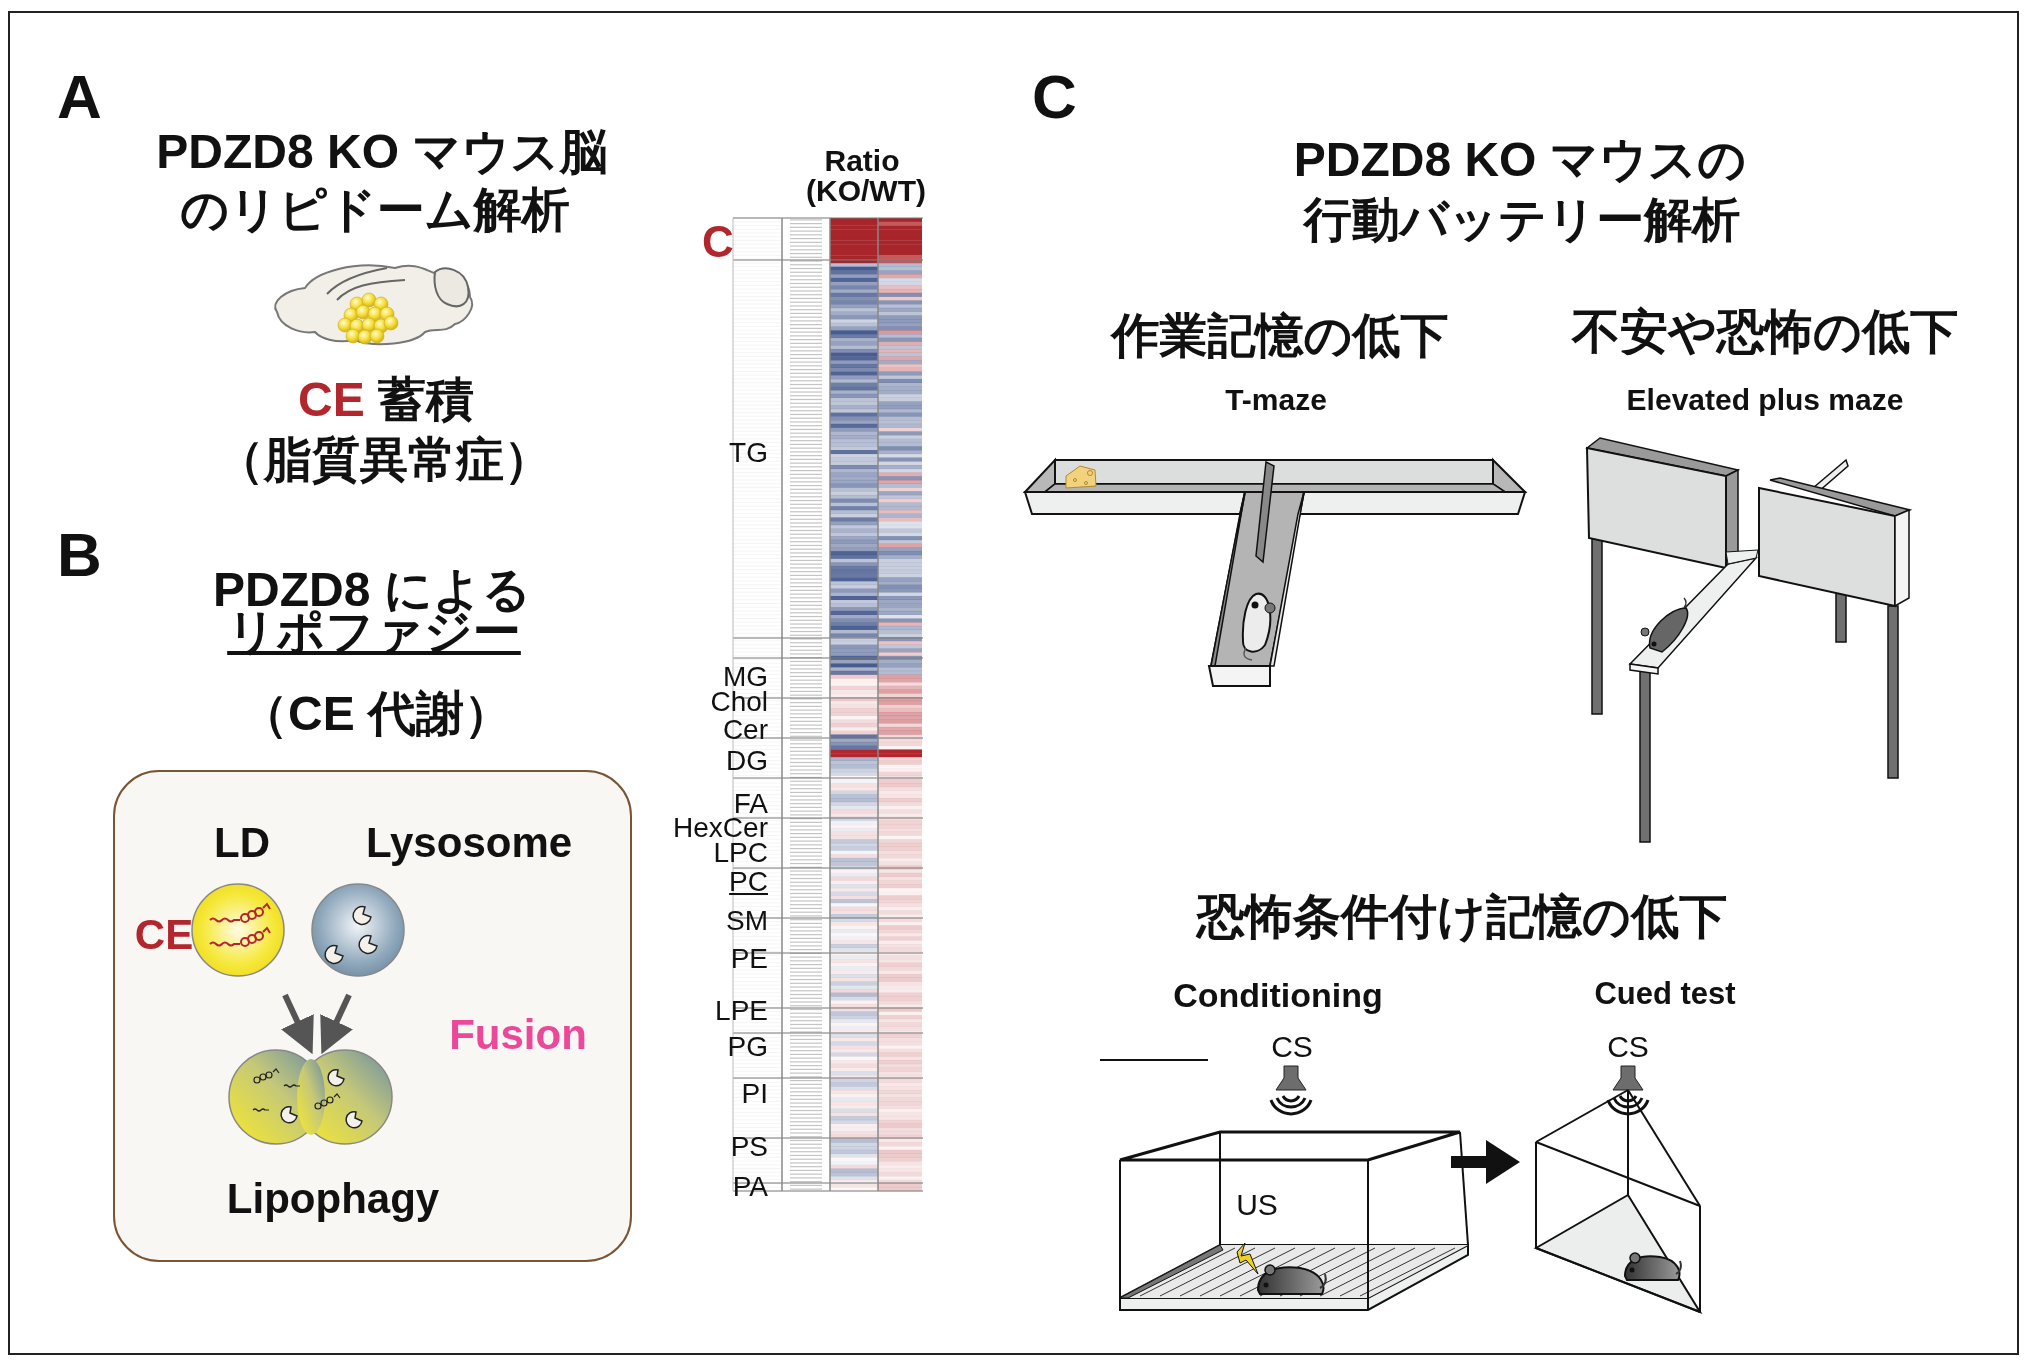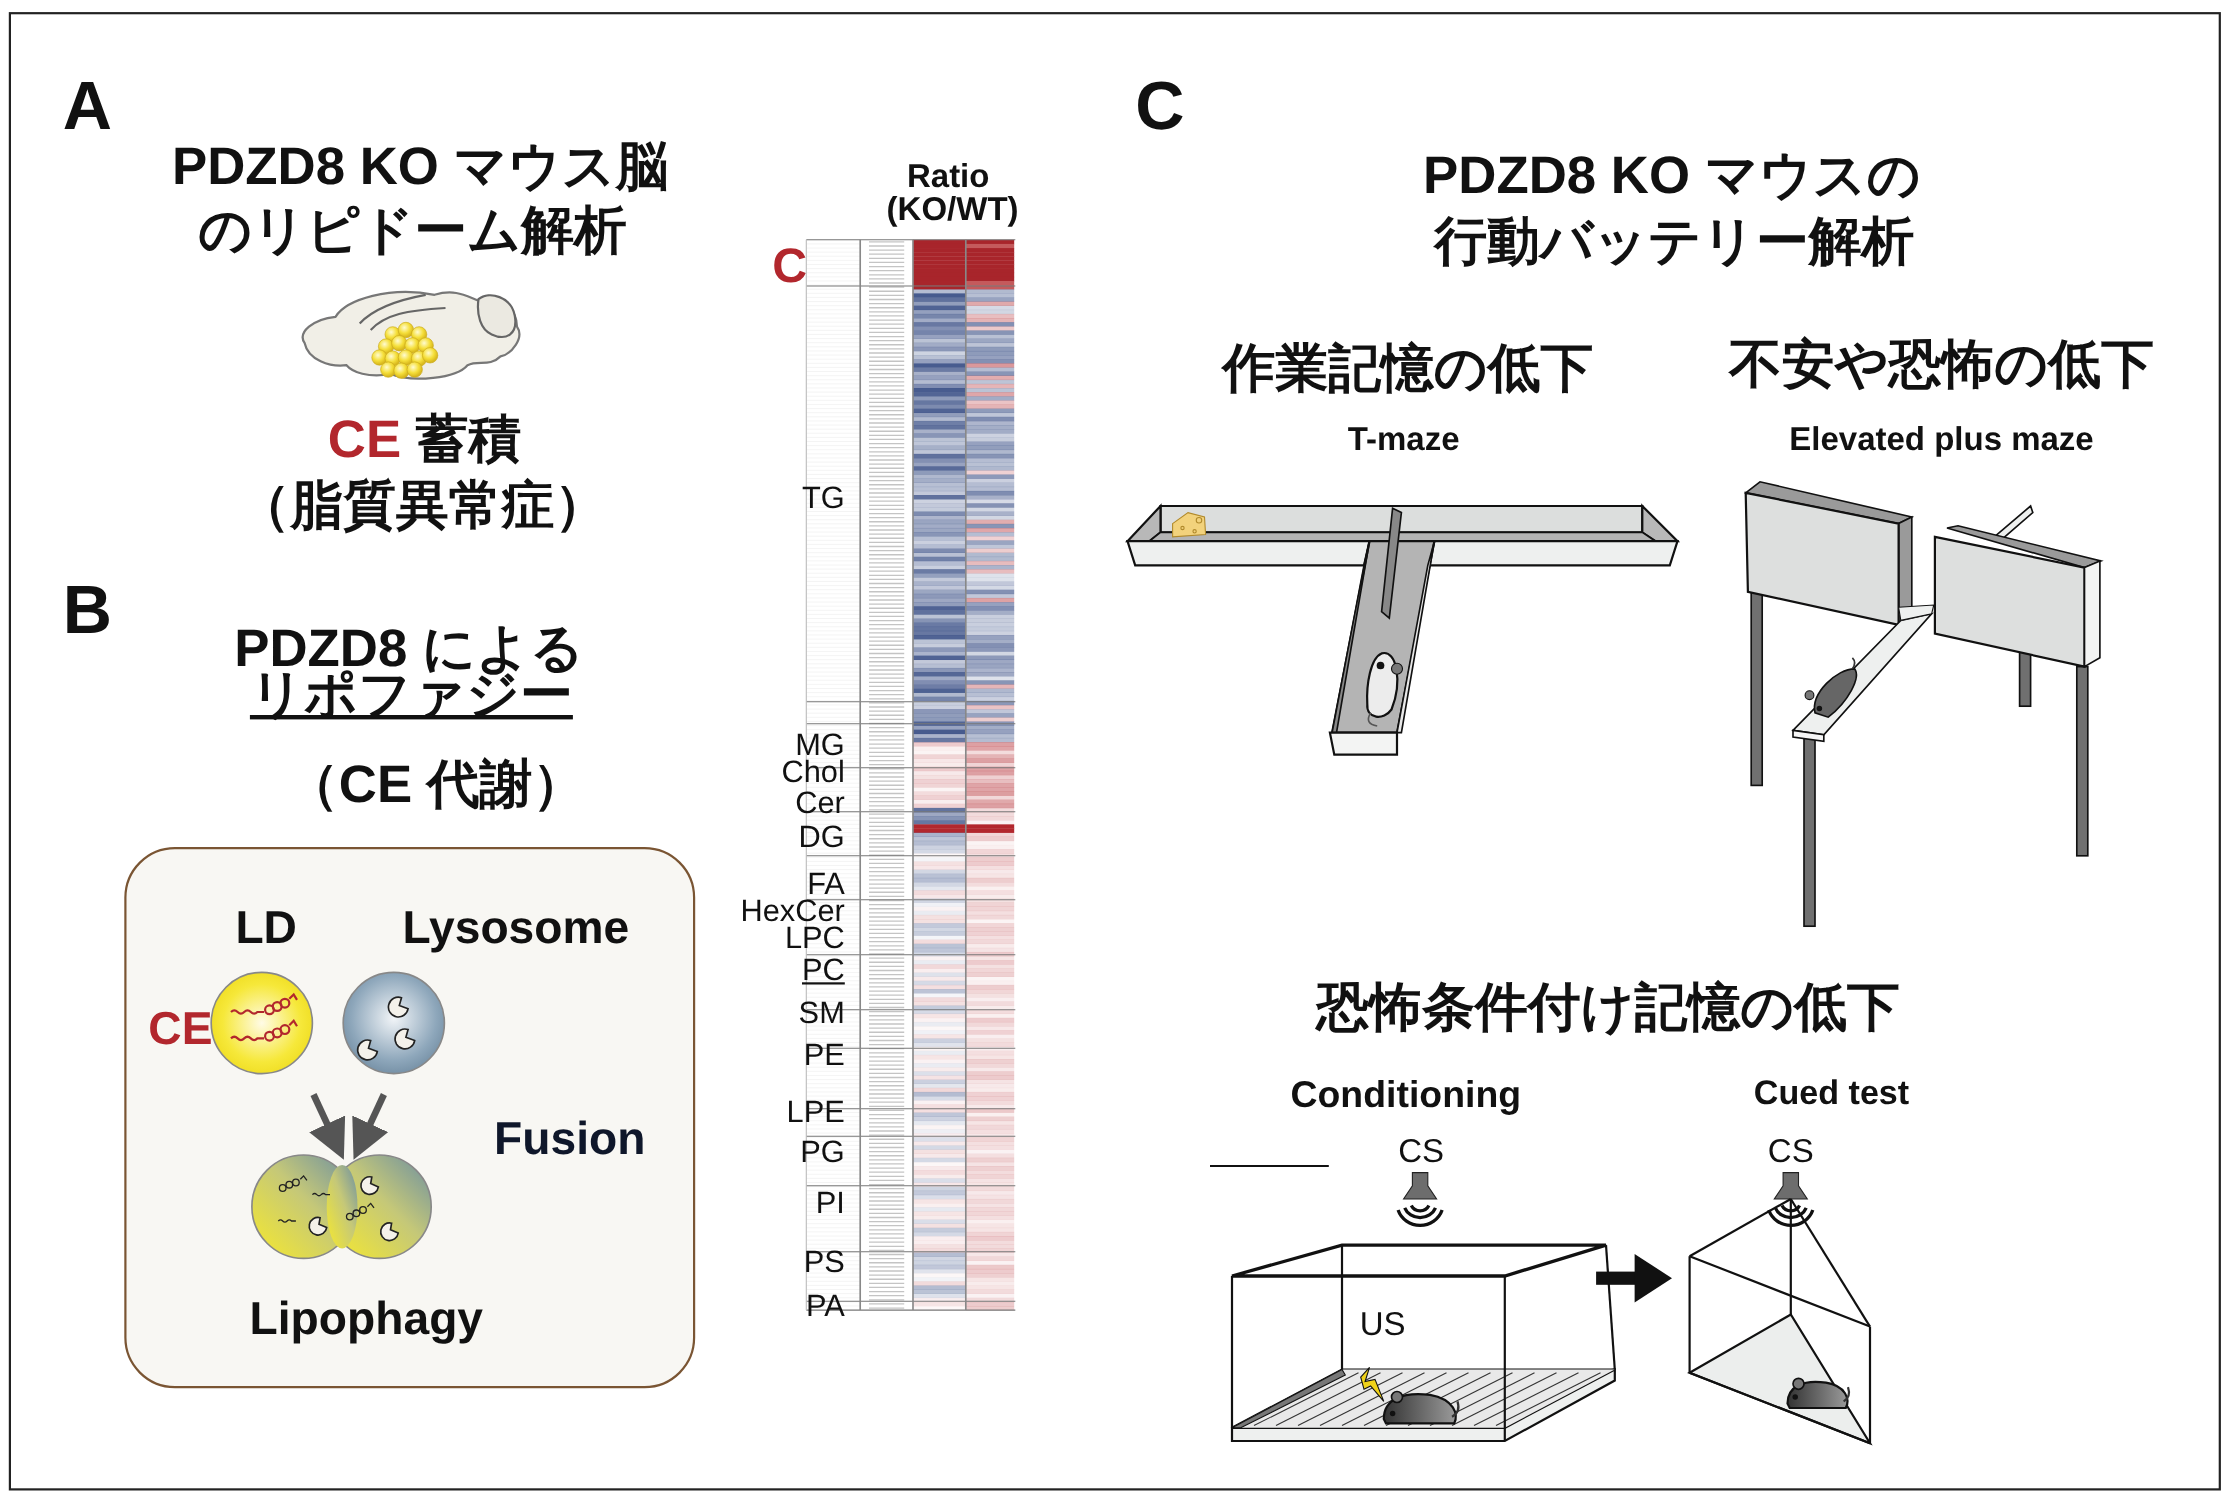--- a/index.html
+++ b/index.html
@@ -7,21 +7,21 @@
          font-family: "Liberation Sans", "DejaVu Sans", sans-serif; color: #111; }
   .frame { position: absolute; left: 8px; top: 11px; width: 2011px; height: 1344px;
            border: 2px solid #222; box-sizing: border-box; }
   .abs { position: absolute; }
   .panel-letter { font-weight: bold; font-size: 62px; line-height: 1; }
   .ttl { font-weight: bold; font-size: 48px; line-height: 1; text-align: center; white-space: nowrap;
          transform: translateX(-50%); letter-spacing: 0px; }
   .sub { font-weight: bold; font-size: 34px; line-height: 1; text-align: center; white-space: nowrap;
          transform: translateX(-50%); }
   .red { color: #b2272d; }
-  .grey { color: #0f172a; }
+  .grey { color: #ec4899; }
   .hm-label { position: absolute; font-size: 28px; line-height: 1; text-align: right; width: 120px; }
   .thin { font-weight: normal; font-size: 30px; transform: translateX(-50%); white-space: nowrap; }
   .lipo-box { position: absolute; left: 113px; top: 770px; width: 519px; height: 492px;
               border: 2.5px solid #7a5533; border-radius: 46px; background: #f8f7f3; box-sizing: border-box; }
   svg { position: absolute; overflow: visible; }
 </style>
 </head>
 <body>
 
 <div class="frame"></div>
@@ -1149,21 +1149,21 @@
     <div class="hm-label" style="left: 648px; top: 997px;">LPE</div>
     <div class="hm-label" style="left: 648px; top: 1033px;">PG</div>
     <div class="hm-label" style="left: 648px; top: 1080px;">PI</div>
     <div class="hm-label" style="left: 648px; top: 1133px;">PS</div>
     <div class="hm-label" style="left: 648px; top: 1173px;">PA</div>
   </div>
 
 <div class="abs panel-letter" style="left:57px; top:524px;">B</div>
 <div class="abs ttl" style="left:372px; top:566px;">PDZD8 による</div>
 <div class="abs ttl" style="left:374px; top:608px;text-decoration:underline;">リポファジー</div>
-<div class="abs ttl" style="left:396px; top:690px;">（CE 代謝）</div>
+<div class="abs ttl" style="left:376px; top:690px;">（CE 代謝）</div>
 
 <div class="lipo-box"></div>
 <div class="abs sub" style="left:242px; top:822px; font-size:42px;">LD</div>
 <div class="abs sub" style="left:469px; top:822px; font-size:42px;">Lysosome</div>
 <div class="abs sub red" style="left:164px; top:914px; font-size:42px;">CE</div>
 <div class="abs sub grey" style="left:518px; top:1014px; font-size:42px;">Fusion</div>
 <div class="abs sub" style="left:333px; top:1178px; font-size:42px;">Lipophagy</div>
 
 <svg style="left:113px; top:770px;" width="519" height="492" viewBox="0 0 519 492">
   <defs>

